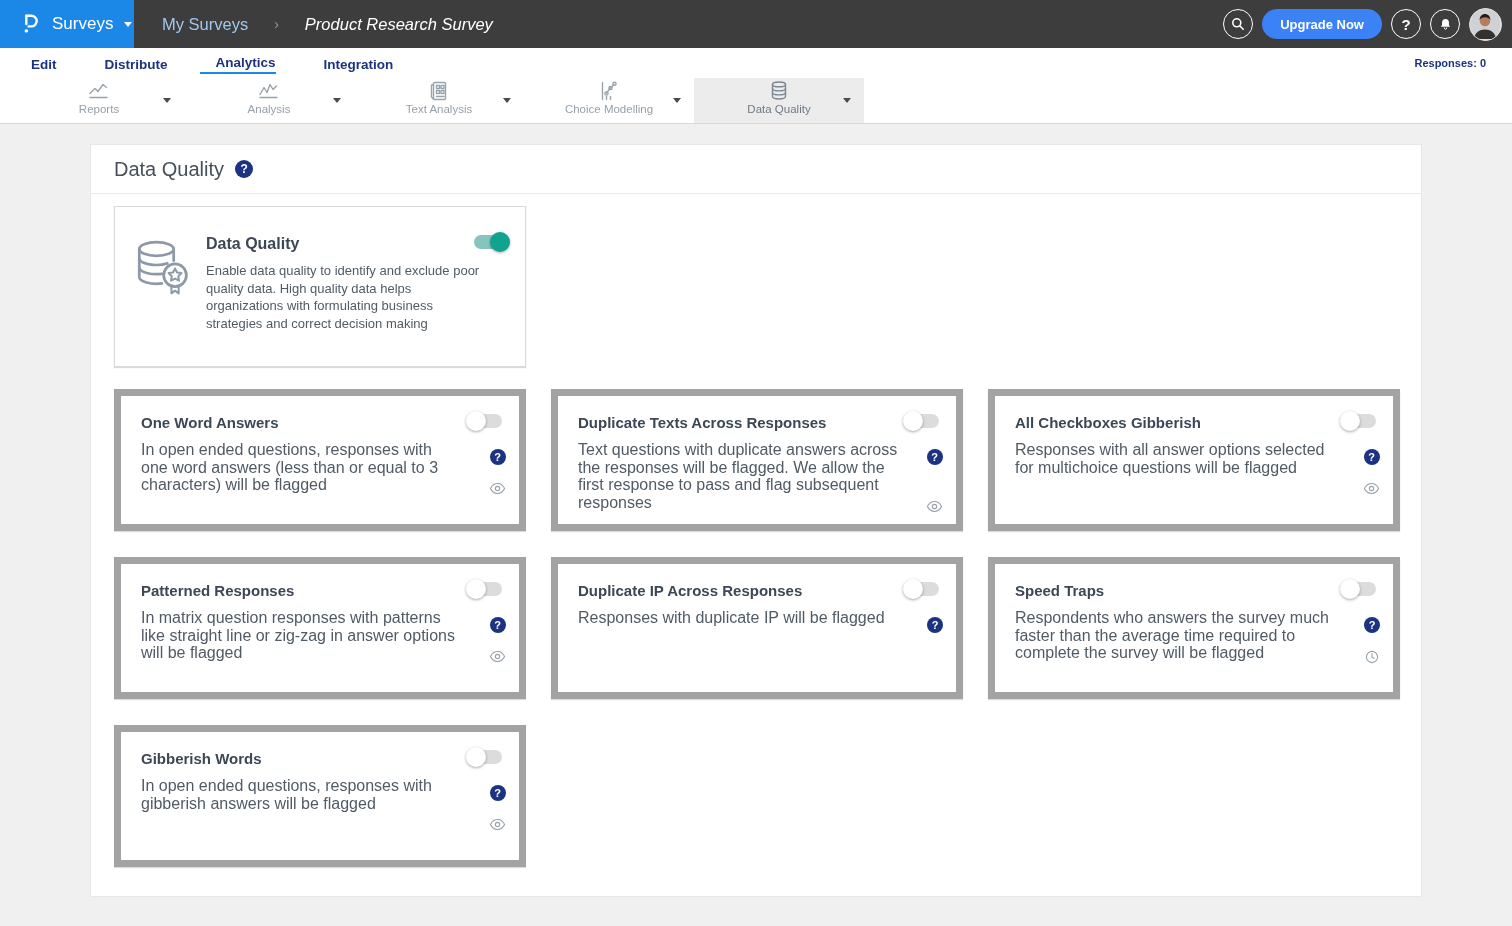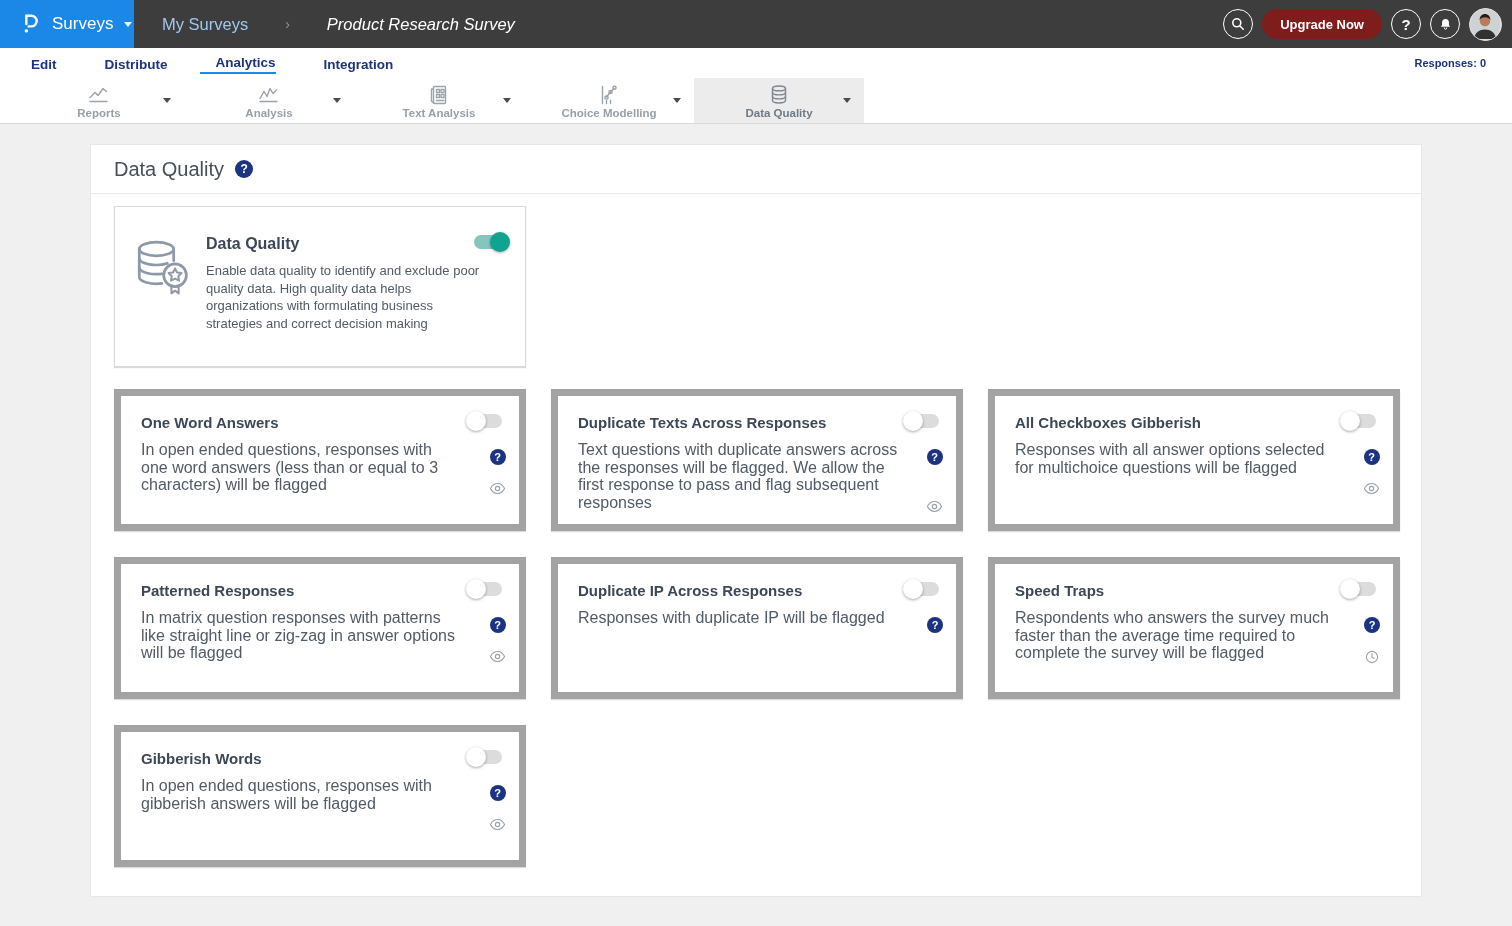--- a/index.html
+++ b/index.html
@@ -3,38 +3,38 @@
 <meta charset="utf-8">
 <style>
   * { margin:0; padding:0; box-sizing:border-box; }
   html,body { width:1512px; height:926px; background:#f0f0f1; font-family:"Liberation Sans", sans-serif; overflow:hidden; }
 
   
   .topbar { height:48px; background:#3d3d3d; display:flex; align-items:center; }
   .brand { width:134px; height:48px; background:#1b87e6; display:flex; align-items:center; padding-left:19px; gap:11px; cursor:pointer; }
   .brand-label { color:#fff; font-size:17px; }
   .caret-white { width:0; height:0; border:4px solid transparent; border-top:5px solid #fff; margin-top:4px; }
-  .breadcrumb { display:flex; align-items:center; margin-left:28px; gap:37px; font-size:16.5px; }
+  .breadcrumb { display:flex; align-items:center; margin-left:28px; gap:26px; font-size:16.5px; }
   .bc-parent { color:#9fc9ee; cursor:pointer; }
   .bc-sep { color:#8c97a1; font-size:14px; }
   .bc-current { color:#fff;font-style:italic; }
   .topbar-right { margin-left:auto; display:flex; align-items:center; gap:9px; padding-right:10px; }
   .circle-btn { width:30px; height:30px; border:1.6px solid #fff; border-radius:50%; display:flex; align-items:center; justify-content:center; color:#fff; font-weight:700; font-size:15px; cursor:pointer; flex-shrink:0; }
-  .upgrade-btn { height:30px; padding:0 18px; border-radius:15px; background:#7f1d1d; color:#fff; font-weight:700; font-size:13px; display:flex; align-items:center; border:none; cursor:pointer; font-family:inherit; }
+  .upgrade-btn { height:30px; padding:0 18px; border-radius:15px; background:#3b82f6; color:#fff; font-weight:700; font-size:13px; display:flex; align-items:center; border:none; cursor:pointer; font-family:inherit; }
   .avatar { width:33px; height:33px; border-radius:50%; border:1.5px solid #e8e8e8; overflow:hidden; cursor:pointer; background:#d9dbdc; }
 
   
   .navrow { height:30px; background:#fff; display:flex; align-items:center; padding:0 26px 0 15px; }
   .nav-item { font-size:13.5px; font-weight:700; color:#1b3380; margin-right:32px; cursor:pointer; padding-top:2px;padding-left:16px; }
   .nav-item.active { border-bottom:2px solid #1b87e6; padding-bottom:2px; }
   .responses { margin-left:auto; font-size:11px; font-weight:700; color:#1b3380; }
 
   
   .toolbar { height:46px; background:#fff; border-bottom:1px solid #d8d8d8; display:flex; padding-left:14px; }
-  .tool-tab { width:170px; display:flex; align-items:center; justify-content:center; position:relative; cursor:pointer;font-weight:bold; }
+  .tool-tab { width:170px; display:flex; justify-content:center; position:relative; cursor:pointer; }
   .tool-tab.active { background:#ececec; }
   .tab-main { display:flex; flex-direction:column; align-items:center; gap:1px; margin-top:2px; }
   .tab-label { font-size:11.5px; color:#96a0aa; }
   .tool-tab.active .tab-label { color:#6e7a85; }
   .tool-caret { position:absolute; right:13px; top:20px; width:0; height:0; border:4px solid transparent; border-top:5px solid #4a4a4a; }
   .tab-icon { stroke:#99a3ac; fill:none; stroke-width:1.4; stroke-linecap:round; stroke-linejoin:round; }
   .tool-tab.active .tab-icon { stroke:#7d8893; }
 
   
   .panel { margin:20px 90px 0; background:#fff; border:1px solid #e7e7e7; height:753px; }

